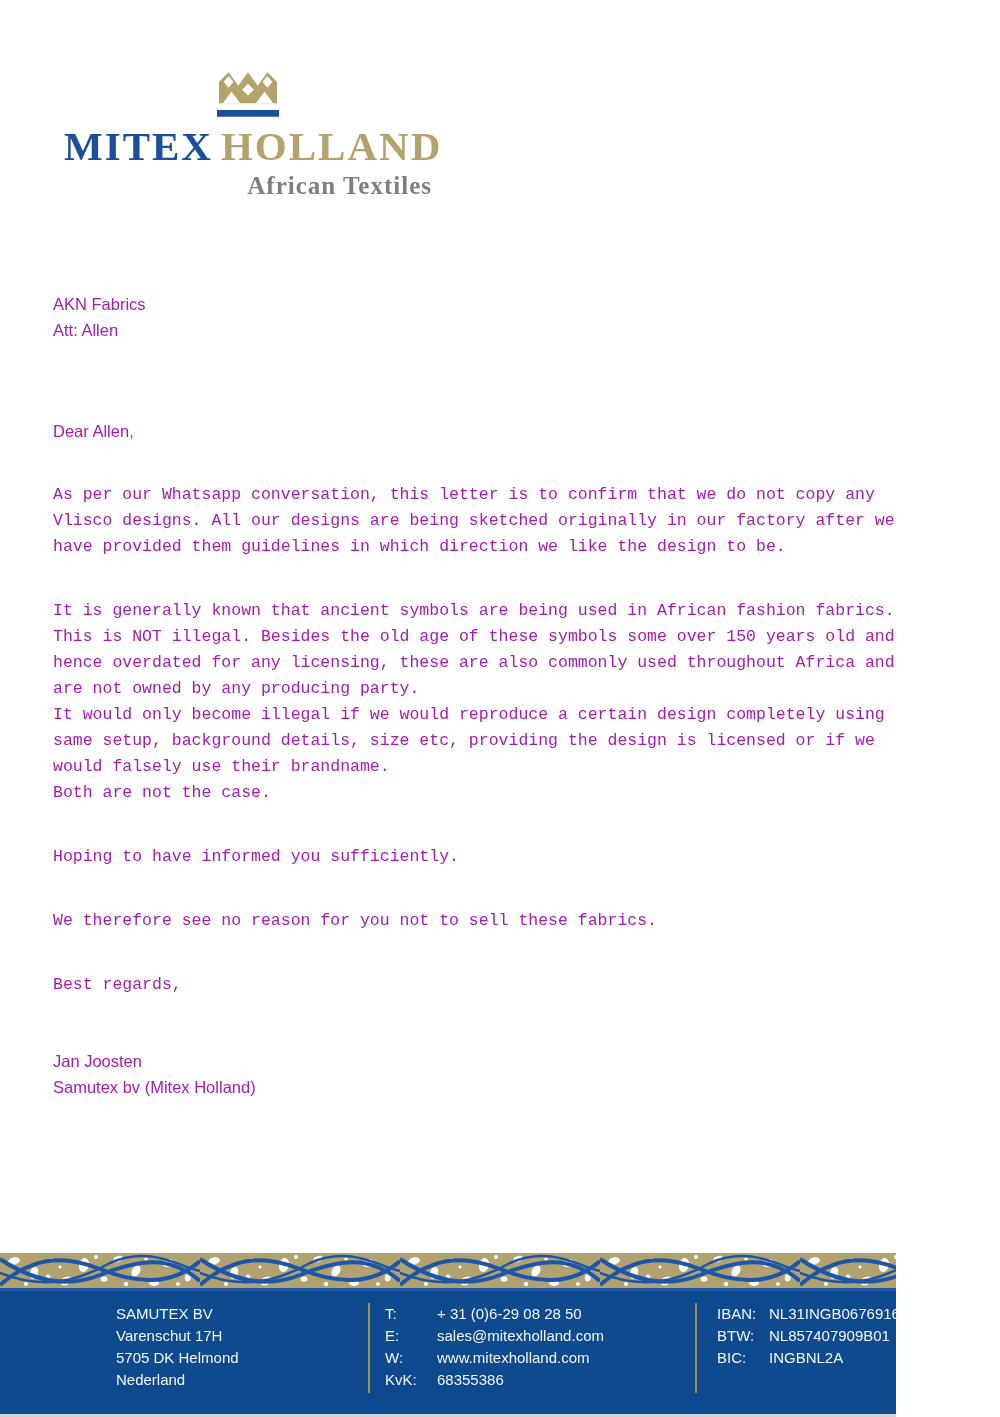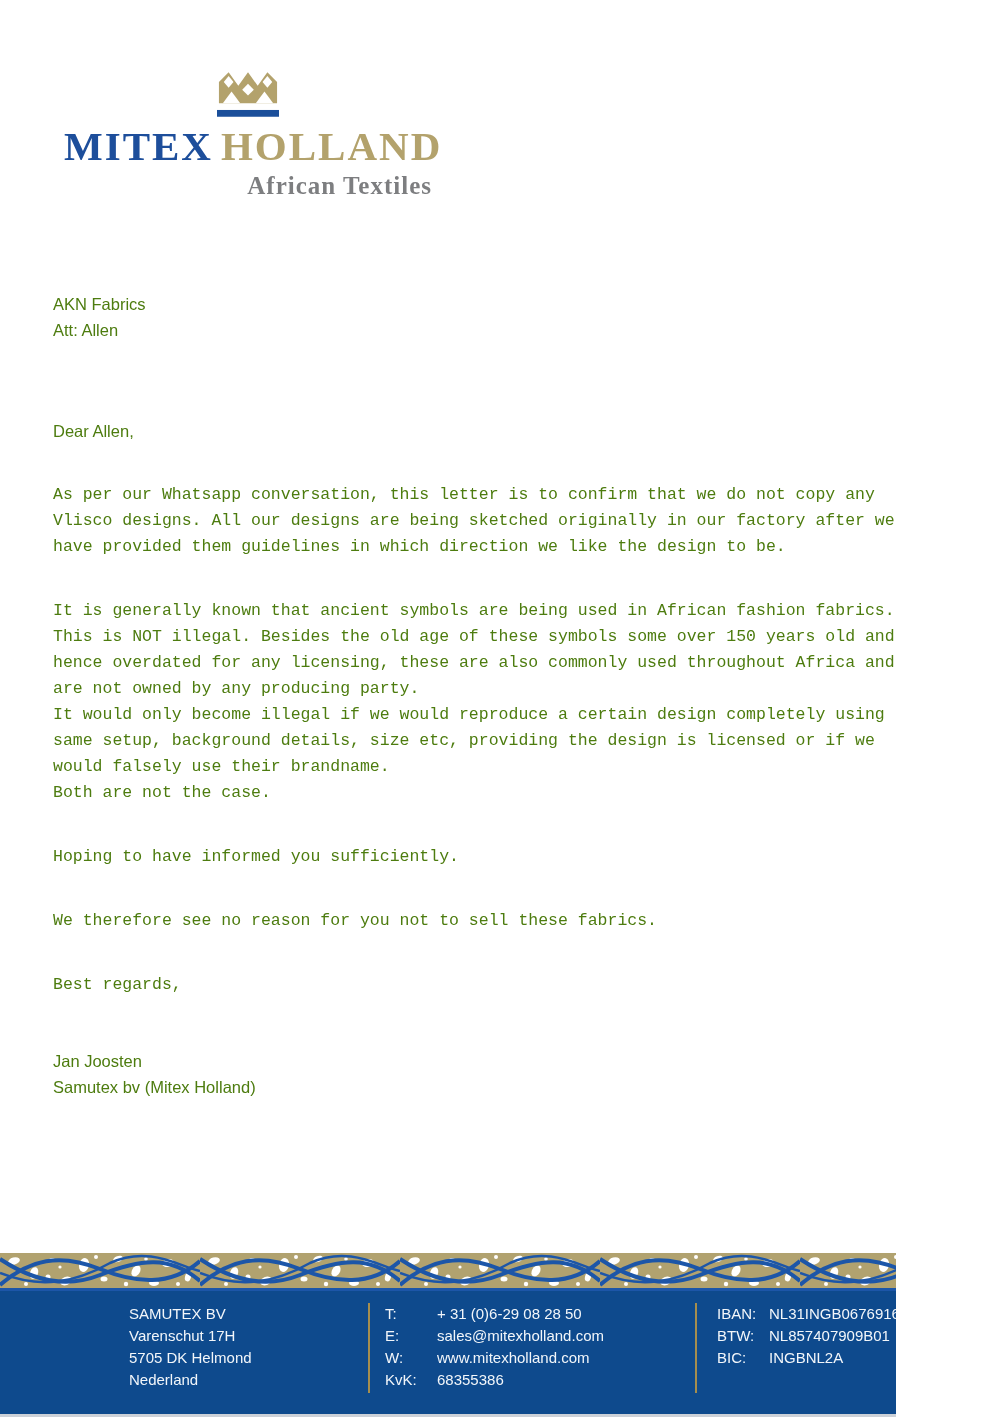--- a/index.html
+++ b/index.html
@@ -50,21 +50,21 @@
     color: #7d7e80;
     text-align: right;
   }
 
   
   .letter {
     position: absolute;
     left: 53px;
     top: 265px;
     width: 862px;
-    color: #4d7c0f;
+    color: #a21caf;
     font-size: 16.5px;
     line-height: 26px;
     white-space: pre-line;
   }
   .letter .block { margin: 0; }
   .letter .dateline   { margin-top: 24px; }
   .letter .salutation { margin-top: 49px; }
   .letter .para       { margin-top: 12px; font-family: Liberation Mono, monospace; }
   .letter .signature  { margin-top: 24px; }
 
@@ -85,21 +85,21 @@
     top: 1291px;
     width: 1000px;
     height: 123px;
     background: #0e4a8d;
     color: #f2f6fa;
     font-size: 15px;
     line-height: 22px;
   }
   .footer .address {
     position: absolute;
-    left: 129px;
+    left: 116px;
     top: 12px;
     white-space: pre-line;
   }
   .footer .divider {
     position: absolute;
     top: 12px;
     width: 2px;
     height: 90px;
     background: #a58e4e;
   }

